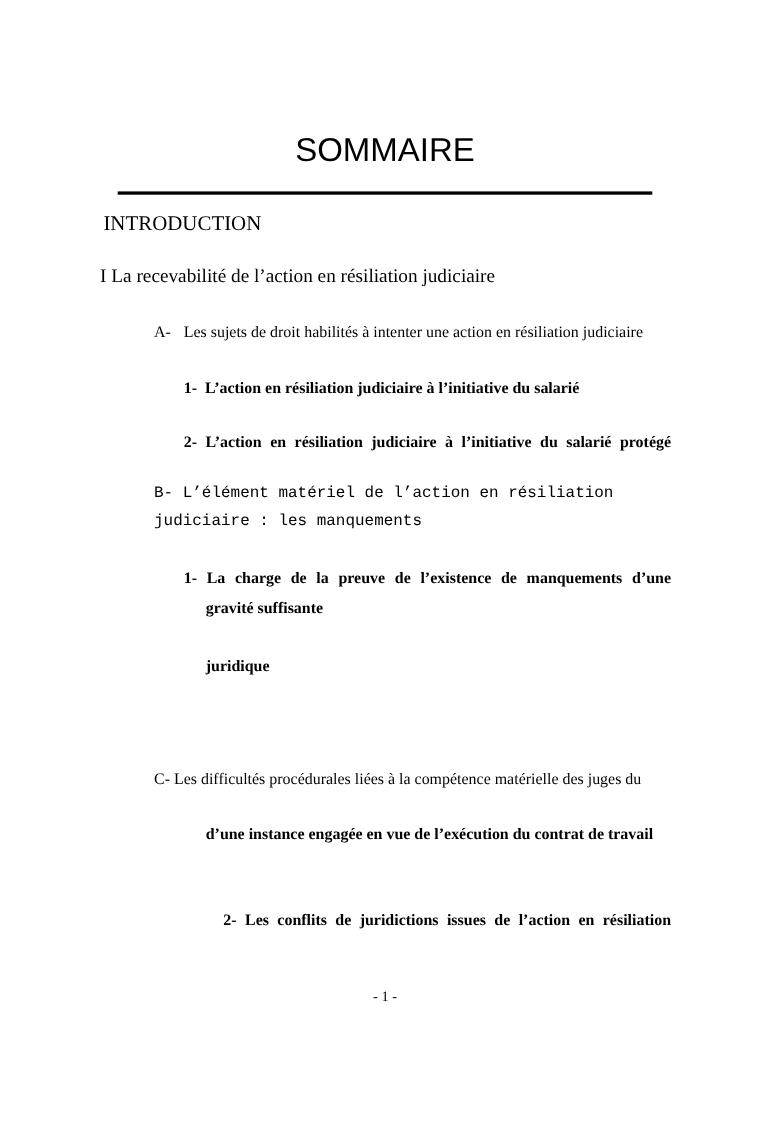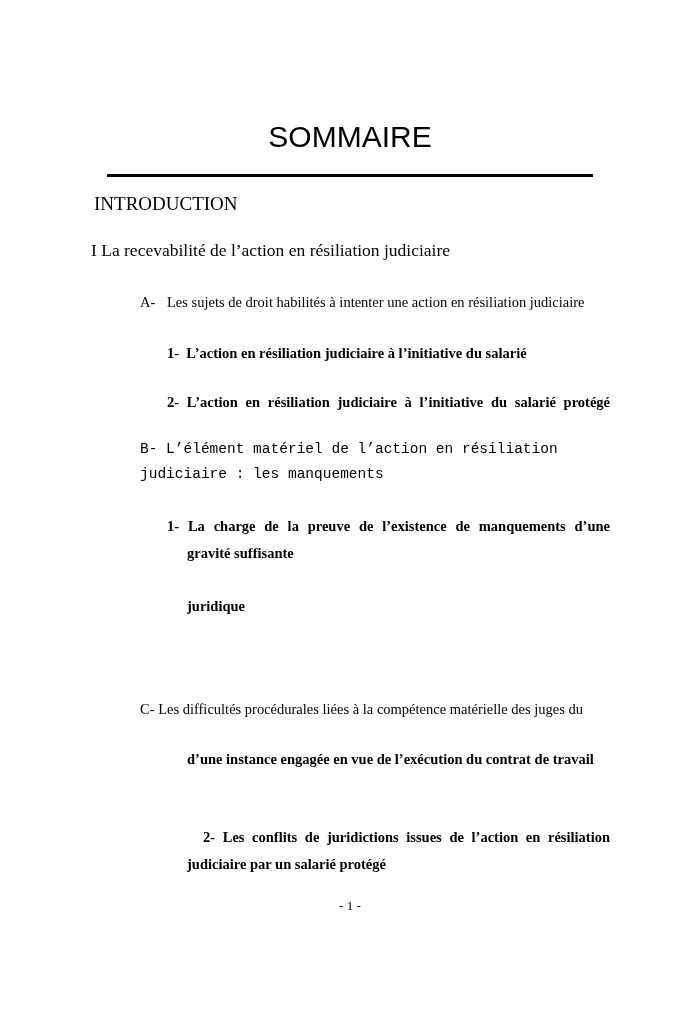--- a/index.html
+++ b/index.html
@@ -47,17 +47,16 @@
   </div>
 
   <div class="sec" style="top:697px;">
     <div><span>C-</span> <span>Les difficultés procédurales liées à la compétence matérielle des juges du</span></div>
   </div>
   <div class="sub" style="top:746px;">
     <div class="cont">d’une instance engagée en vue de l’exécution du contrat de travail</div>
   </div>
   <div class="sub" style="top:824px;">
     <div style="text-align-last:justify;margin-left:36px;"><span>2-</span> <span>Les conflits de juridictions issues de l’action en résiliation</span></div>
-    <div class="cont">judiciaire par un salarié protégé</div>
   </div>
 
   <div class="pagenum">- 1 -</div>
 </div>
 
 </body></html>

